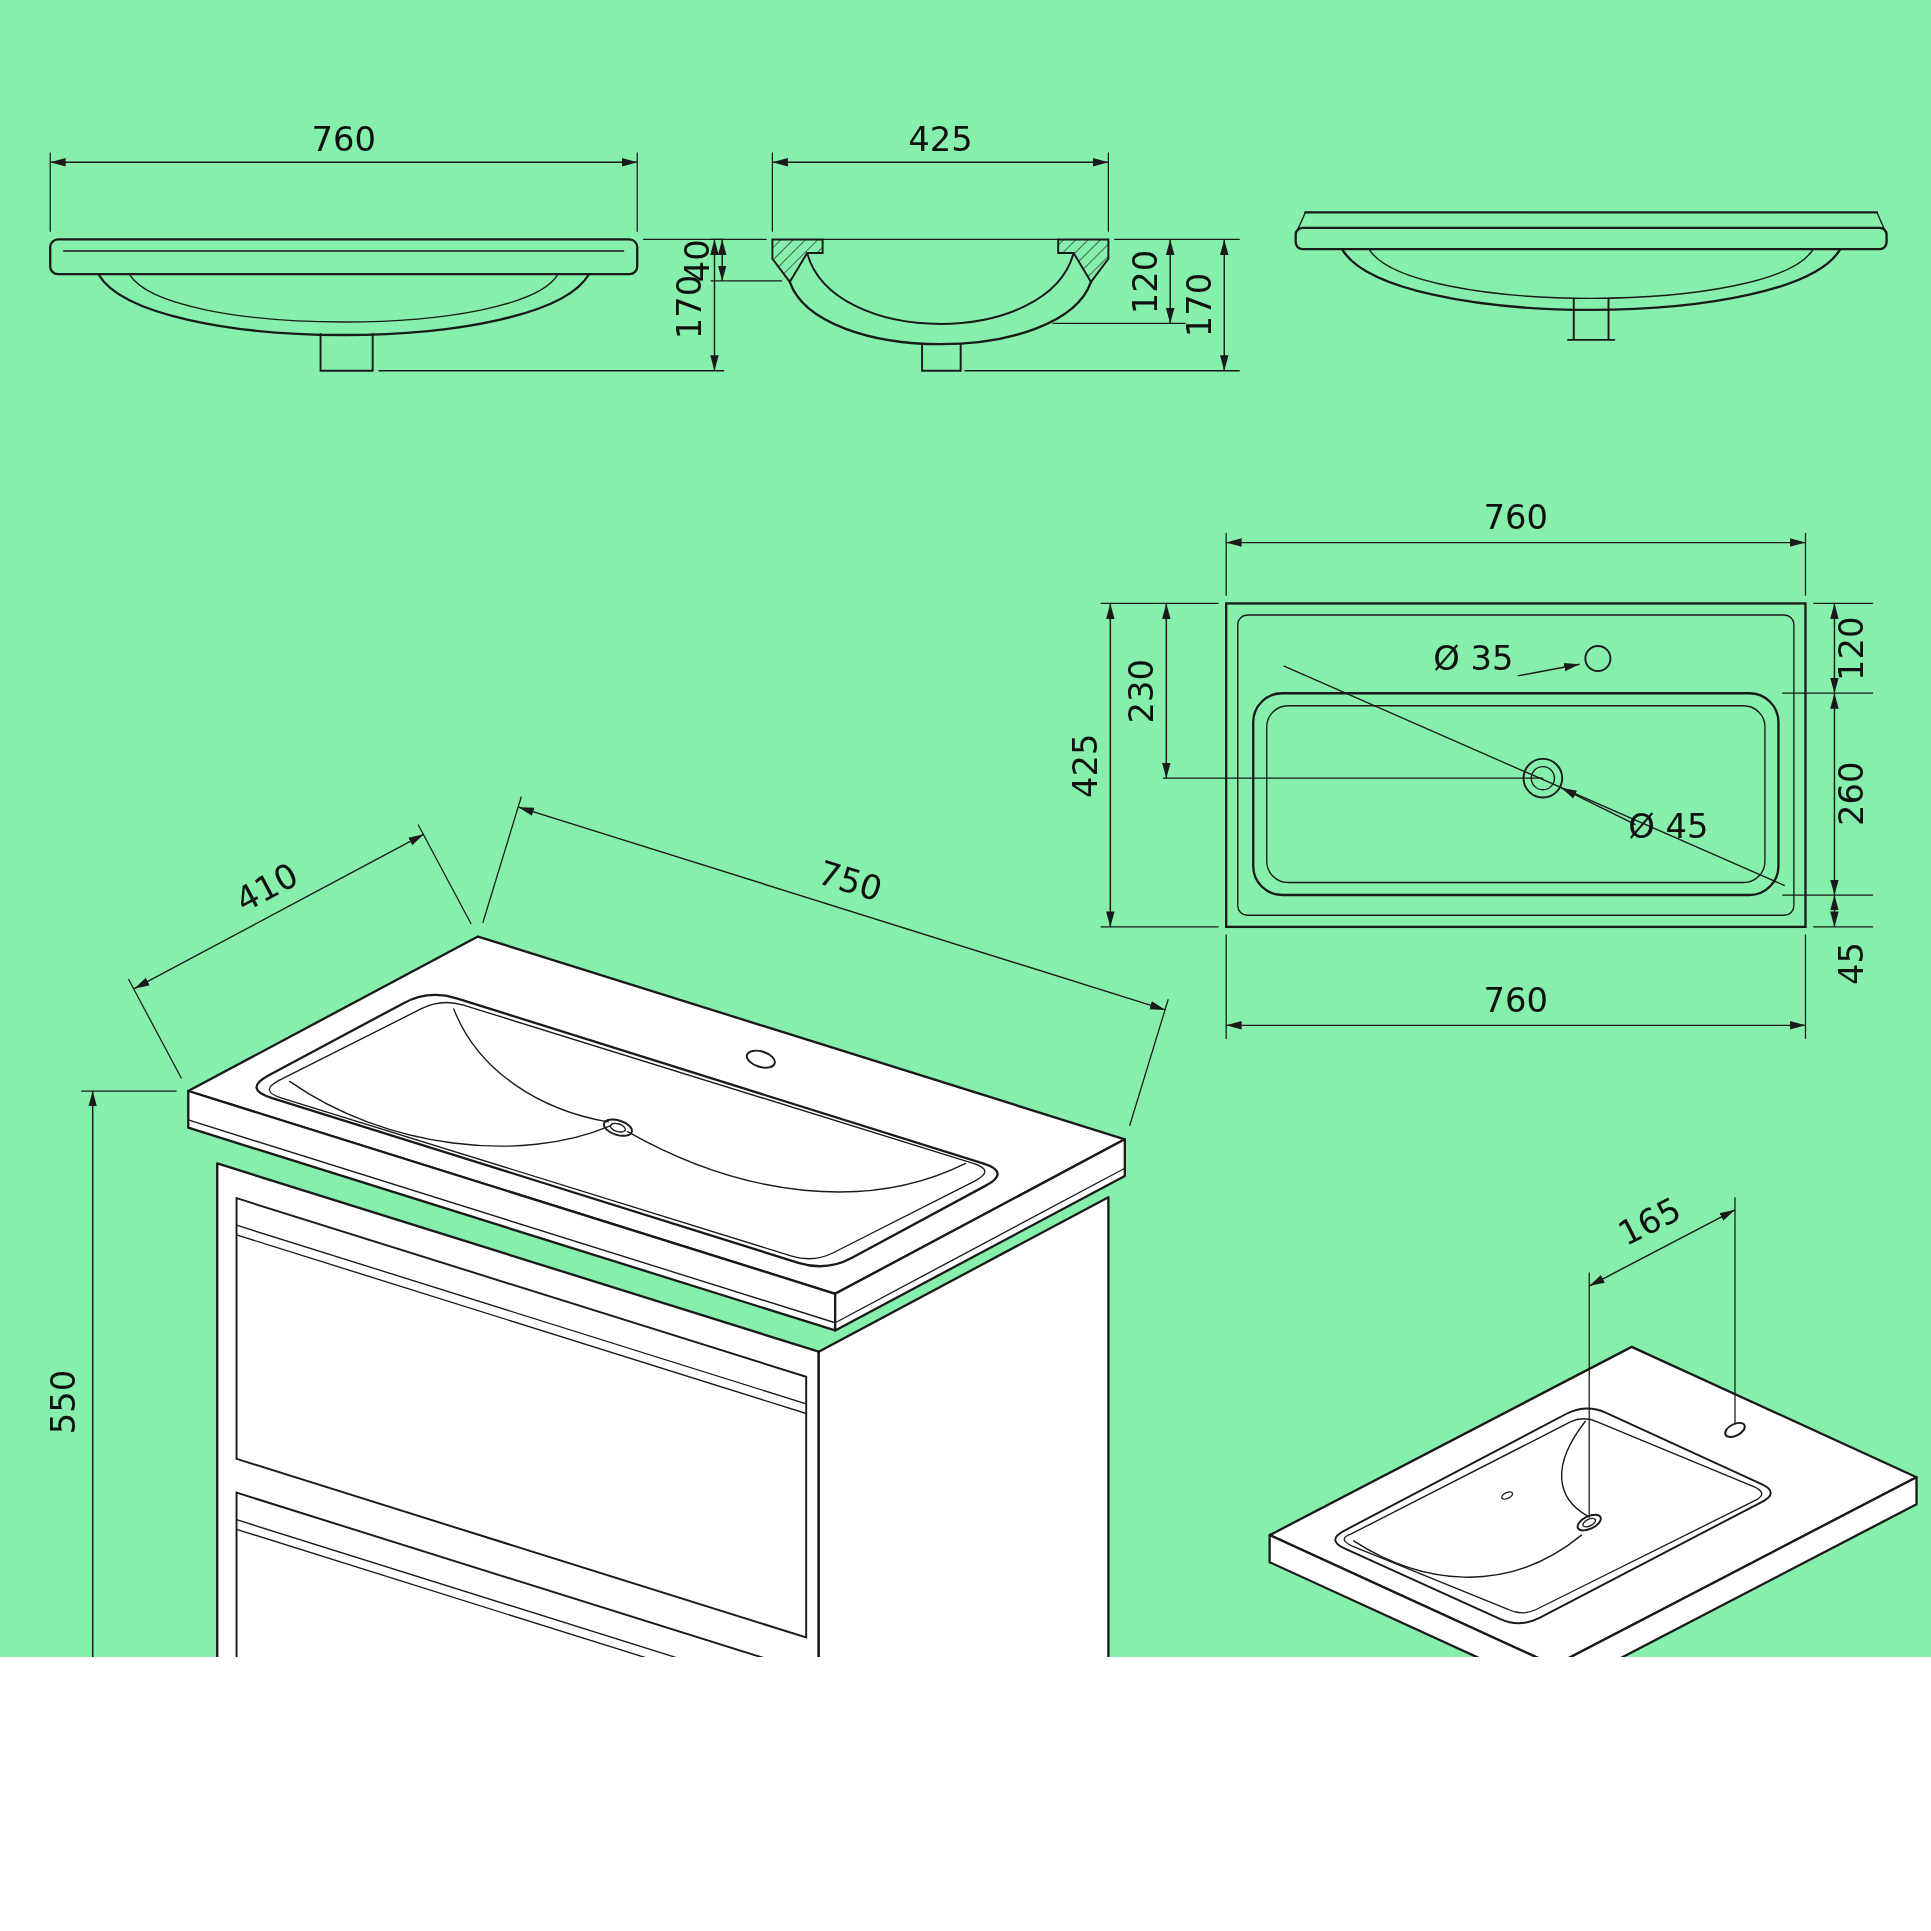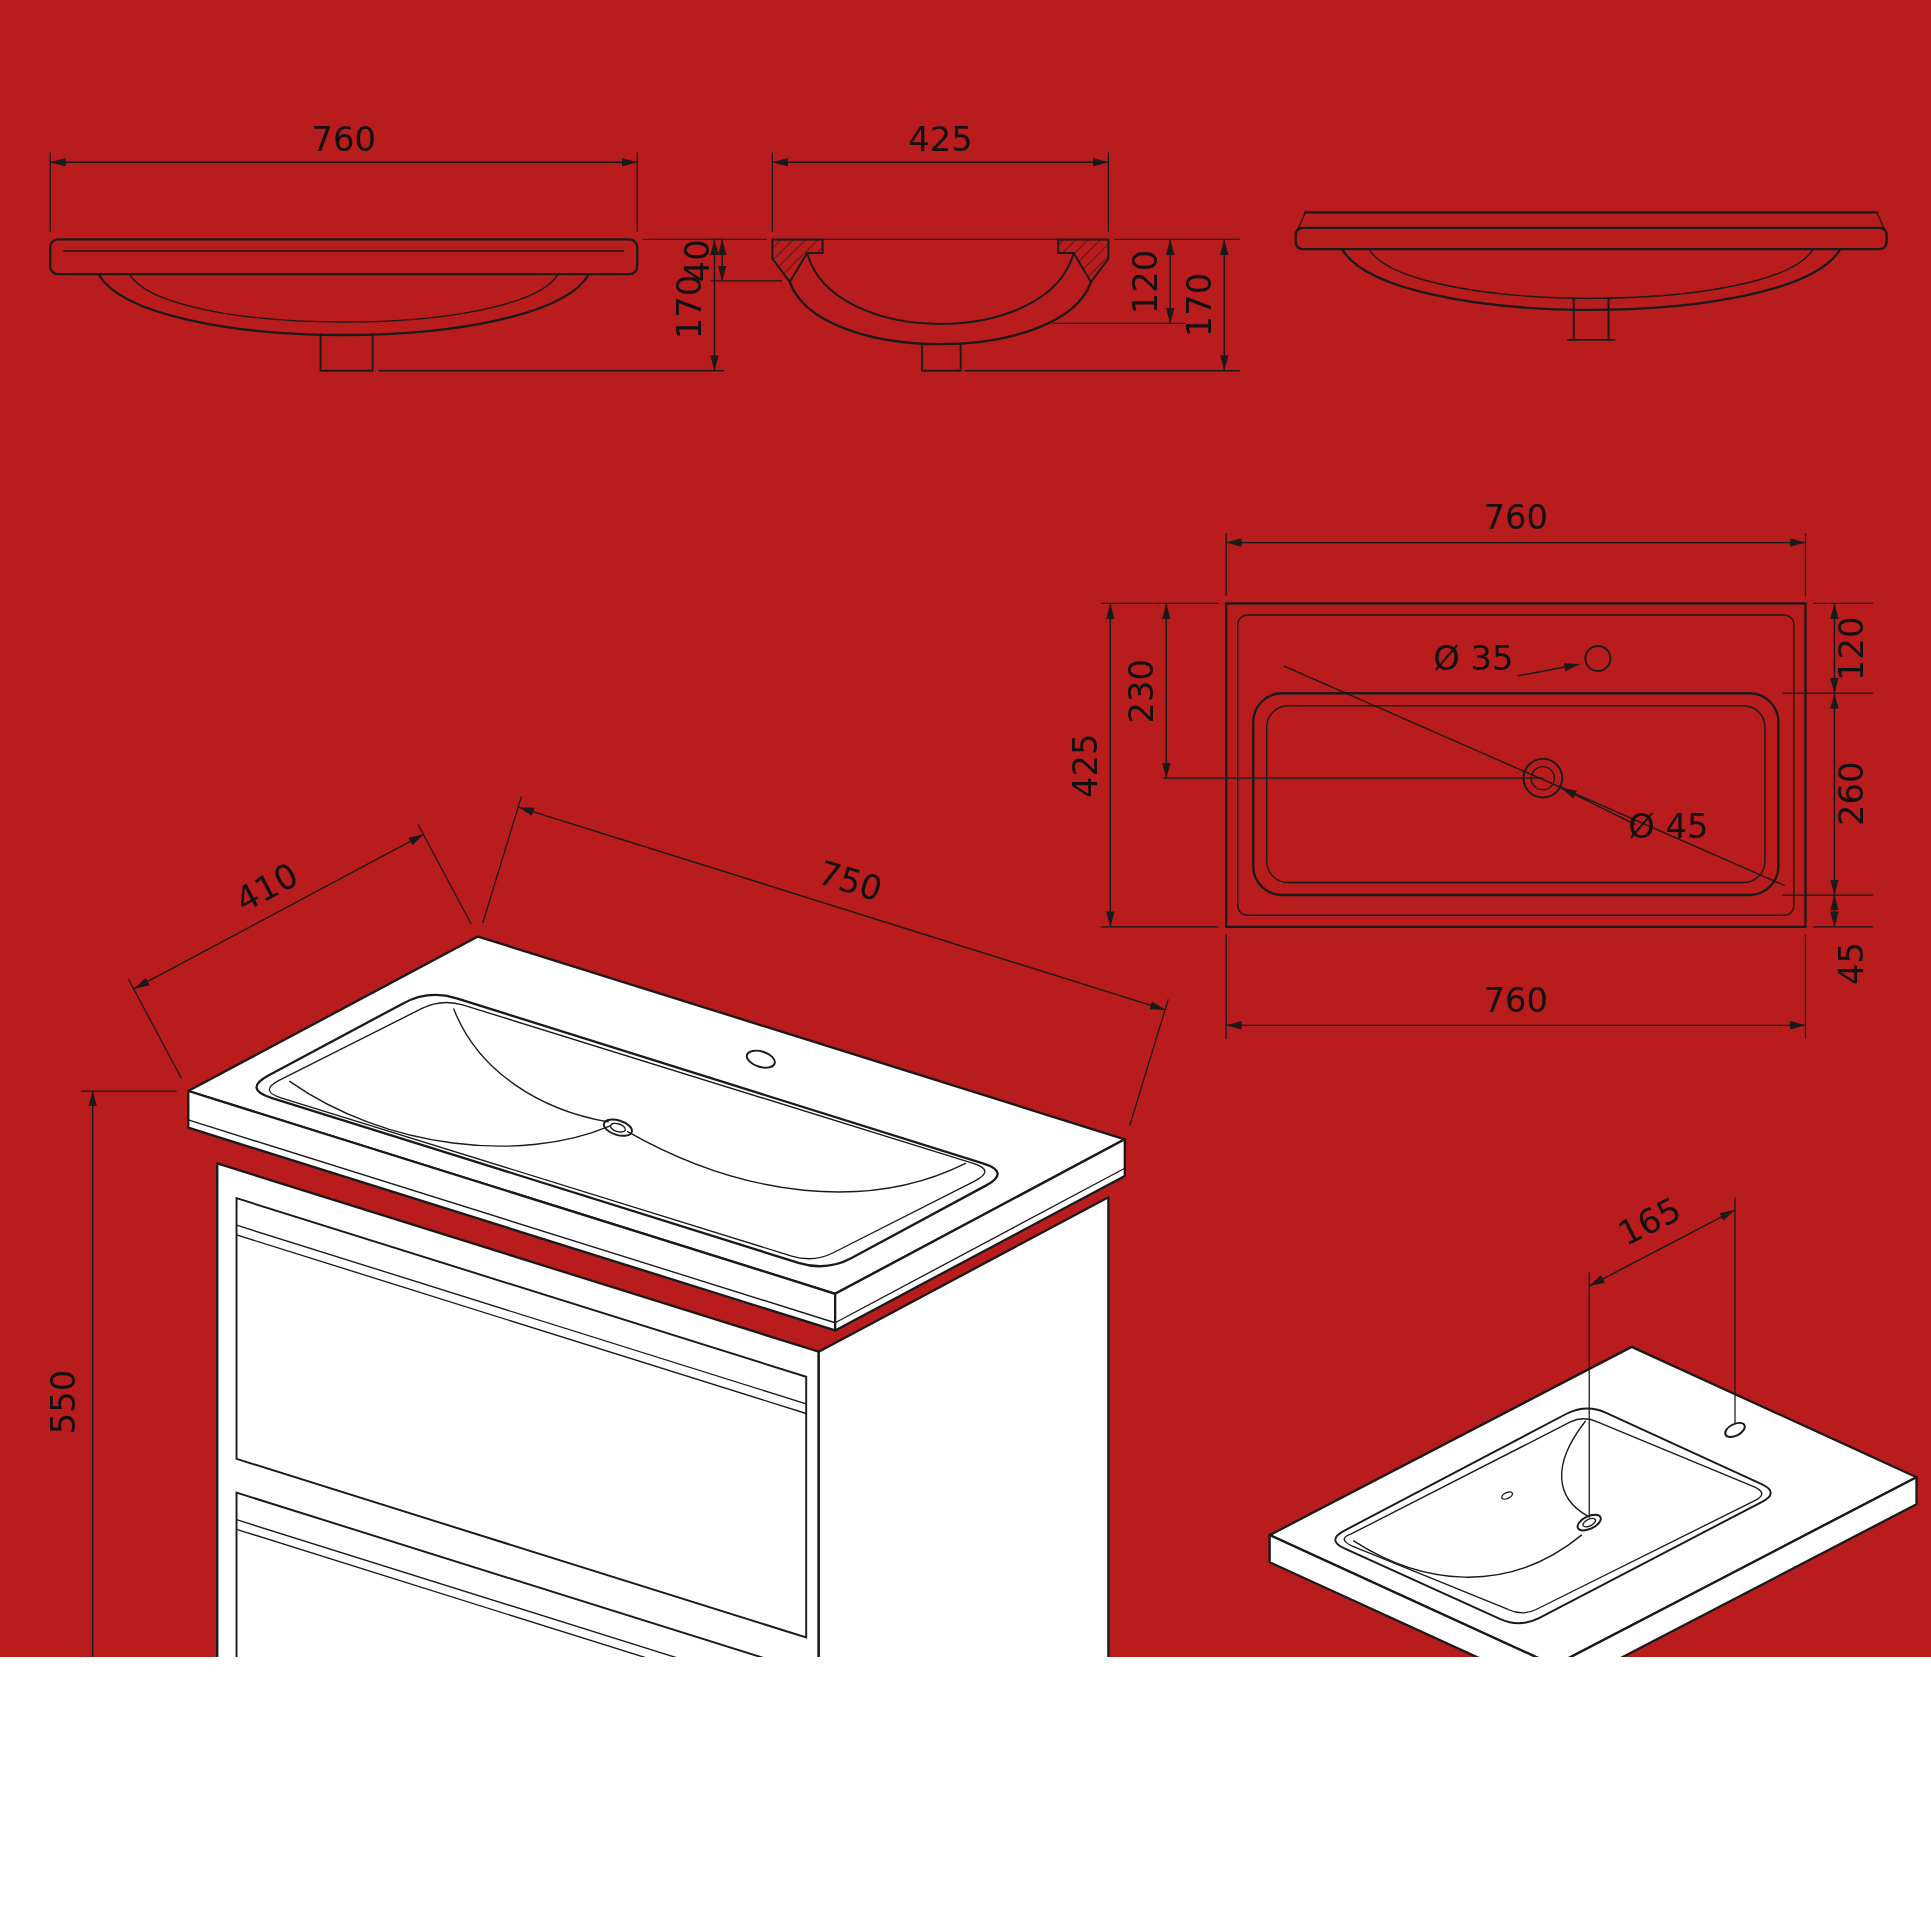--- a/index.html
+++ b/index.html
@@ -1,16 +1,16 @@
 <!DOCTYPE html>
 <html><head>
 <meta charset="utf-8">
 <style>
   html,body{margin:0;padding:0;background:#ffffff;}
-  #canvas{width:1931px;height:1657px;background:#b91c1c;position:relative;}
+  #canvas{width:1931px;height:1657px;background:#86efac;position:relative;}
   svg{display:block;}
   .dim{font:35px "DejaVu Sans", sans-serif;fill:#111111;}
   .obj{stroke:#1a1a1a;stroke-width:2.4;fill:none;stroke-linecap:round;}
   .obj2{stroke:#1a1a1a;stroke-width:2;fill:none;stroke-linecap:round;}
   .thin{stroke:#1a1a1a;stroke-width:1.4;fill:none;stroke-linecap:round;}
   .face{stroke:#1a1a1a;stroke-width:2.4;fill:#ffffff;stroke-linejoin:round;}
   .ext{stroke:#1a1a1a;stroke-width:1.3;fill:none;}
   .dimline{stroke:#1a1a1a;stroke-width:1.5;fill:none;}
 </style>
 </head>

